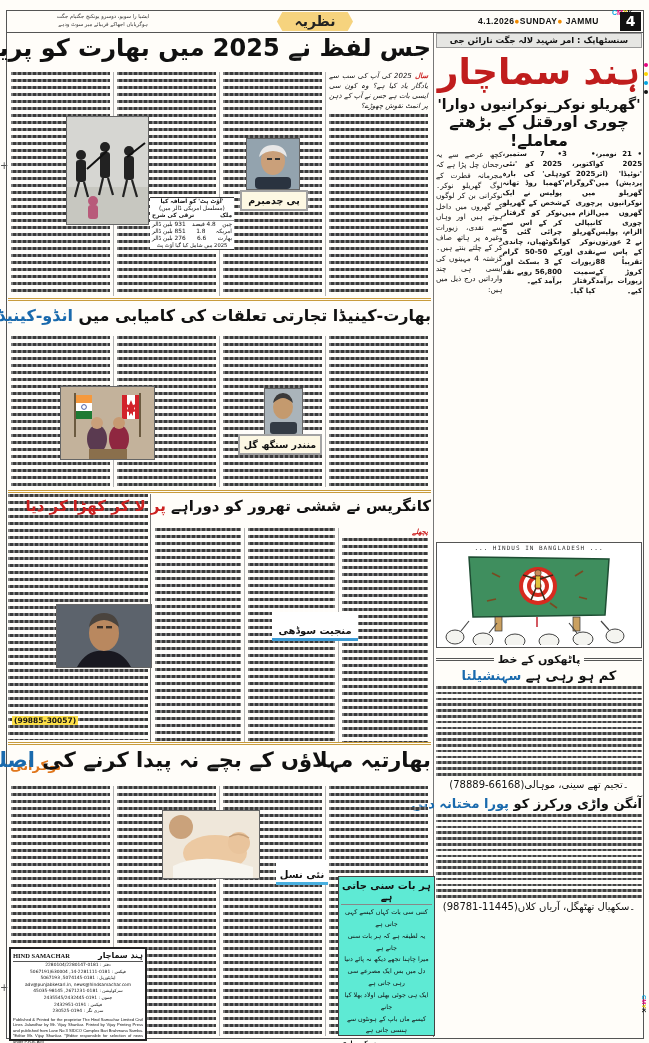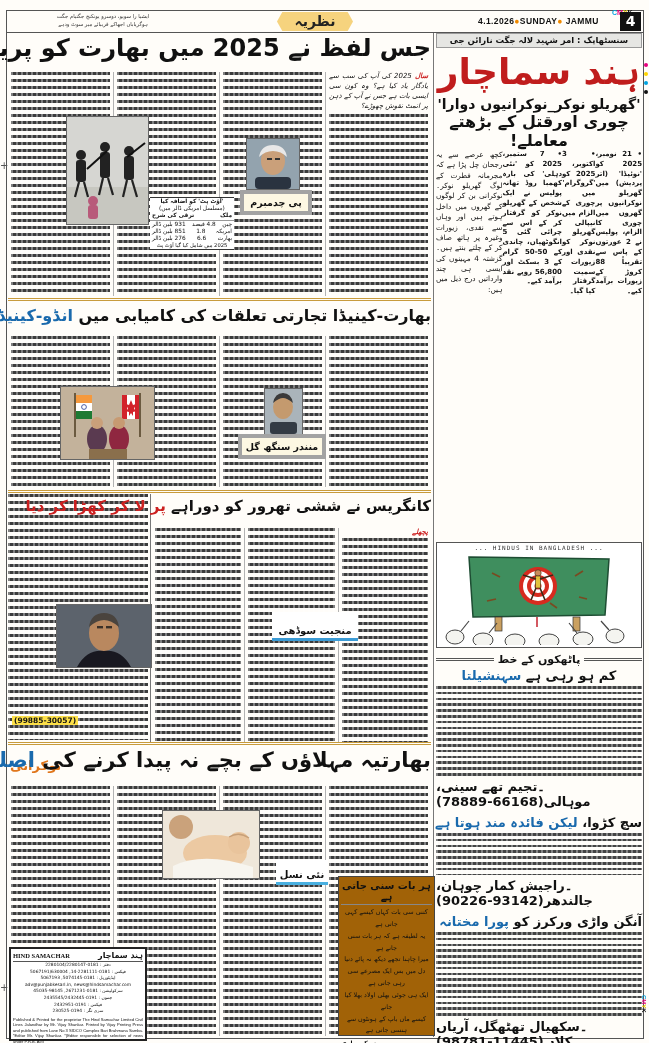--- a/index.html
+++ b/index.html
@@ -31,34 +31,34 @@
   .ed-h2{font-size:16px;font-weight:bold;text-align:center;}
   .lead-txt{font-size:7.3px;line-height:1.42;text-align:justify;}
   .bullet{font-size:7px;font-weight:600;line-height:1.4;text-align:justify;}
   .hl-a1{font-size:24px;font-weight:bold;text-align:center;white-space:nowrap;}
   .hl-a2{font-size:16px;font-weight:bold;text-align:center;white-space:nowrap;}
   .hl-a3{font-size:15px;font-weight:bold;text-align:center;white-space:nowrap;}
   .hl-a4{font-size:21px;font-weight:bold;text-align:center;white-space:nowrap;}
   .blue{color:#1a6aad;}
   .red{color:#cc2020;}
   .kicker{color:#e0761c;font-weight:bold;font-size:13px;}
-  .byline-box{background:#fdf8e3;border:4px solid #a3a3a3;text-align:center;
+  .byline-box{background:#fdf8e3;border:2px solid #a3a3a3;text-align:center;
               font-weight:bold;display:flex;align-items:center;justify-content:center;}
   .byline-plain{background:#fff;text-align:center;font-weight:bold;font-size:10px;
                 border-bottom:3px solid #3b9bd5;display:flex;align-items:flex-end;justify-content:center;padding-bottom:2px;}
   .ldiv{display:flex;align-items:center;gap:4px;}
   .ldiv .dl{flex:1;border-top:3px double #555;height:0;}
   .ldiv .t{font-weight:bold;font-size:11px;white-space:nowrap;}
   .let-title{font-size:13px;font-weight:bold;text-align:center;white-space:nowrap;}
-  .sign{font-size:13px;font-weight:bold;text-align:left;}
+  .sign{font-size:10px;font-weight:normal;text-align:center;}
   .photo{border:1px solid #666;}
   .tbl{font-size:5.8px;border-top:1px solid #333;border-bottom:1px solid #333;background:#fff;
        line-height:1.25;text-align:center;}
   .tbl .r{display:flex;direction:rtl;justify-content:space-between;padding:0 2px;}
-  .poem{border:1px solid #444;background:#a16207;padding:3px 2px 2px;}
+  .poem{border:1px solid #444;background:#5eead4;padding:3px 2px 2px;}
   .poem .pt{font-weight:bold;font-size:10px;text-align:center;border-bottom:1px solid #888;padding-bottom:2px;margin-bottom:2px;}
   .poem .pl{font-size:6.4px;text-align:center;line-height:1.85;}
   .poem .ps{font-size:6px;font-weight:bold;text-align:left;margin-top:2px;}
   .imprint{border:2px solid #222;background:#fff;padding:2px;}
   .imp-h{display:flex;justify-content:space-between;align-items:center;border-bottom:1px solid #555;padding-bottom:1px;}
   .imp-en{font-family:"Liberation Serif",serif;font-weight:bold;font-size:6.5px;}
   .imp-ur{font-weight:bold;font-size:8px;}
   .imp-l{font-size:4.4px;text-align:center;line-height:1.5;}
   .imp-p{font-size:4.1px;line-height:1.35;text-align:justify;font-family:"Liberation Sans",sans-serif;margin-top:2px;}
   .dateline{font-size:8.5px;font-weight:bold;letter-spacing:.4px;white-space:nowrap;font-family:"Liberation Sans",sans-serif;}
@@ -157,25 +157,20 @@
     <div class="t rtl">پاٹھکوں کے خط</div>
     <div class="dl"></div>
   </div>
 
   <div style="margin-top:2px;">
     <div class="let-title rtl"><span>کم ہو رہی ہے</span> <span class="blue">سہنشیلتا</span></div>
     <div class="sim-s" style="height:90px;margin:3px 0;"></div>
     <div class="sign rtl"><span>۔تجیم تھے سینی، موہالی</span><span class="ltr">(78889-66168)</span></div>
   </div>
 
-  <div style="margin-top:6px;">
-    <div class="let-title rtl"><span>سچ کڑوا،</span> <span class="blue">لیکن فائدہ مند ہوتا ہے</span></div>
-    <div class="sim-s" style="height:42px;margin:3px 0;"></div>
-    <div class="sign rtl"><span>۔راجیش کمار چوہان، جالندھر</span><span class="ltr">(90226-93142)</span></div>
-  </div>
 
   <div style="margin-top:6px;">
     <div class="let-title rtl"><span>آنگن واڑی ورکرز کو</span> <span class="blue">پورا مختانہ دیں</span></div>
     <div class="sim-s" style="height:84px;margin:3px 0;"></div>
     <div class="sign rtl"><span>۔سکھیال تھٹھگل، آریاں کلاں</span><span class="ltr">(98781-11445)</span></div>
   </div>
 </div>
 
 <div class="abs hl-a1 rtl" style="left:8px;top:34px;width:423px;">جس لفظ نے 2025 میں بھارت کو پریبھاشت کیا</div>
 

